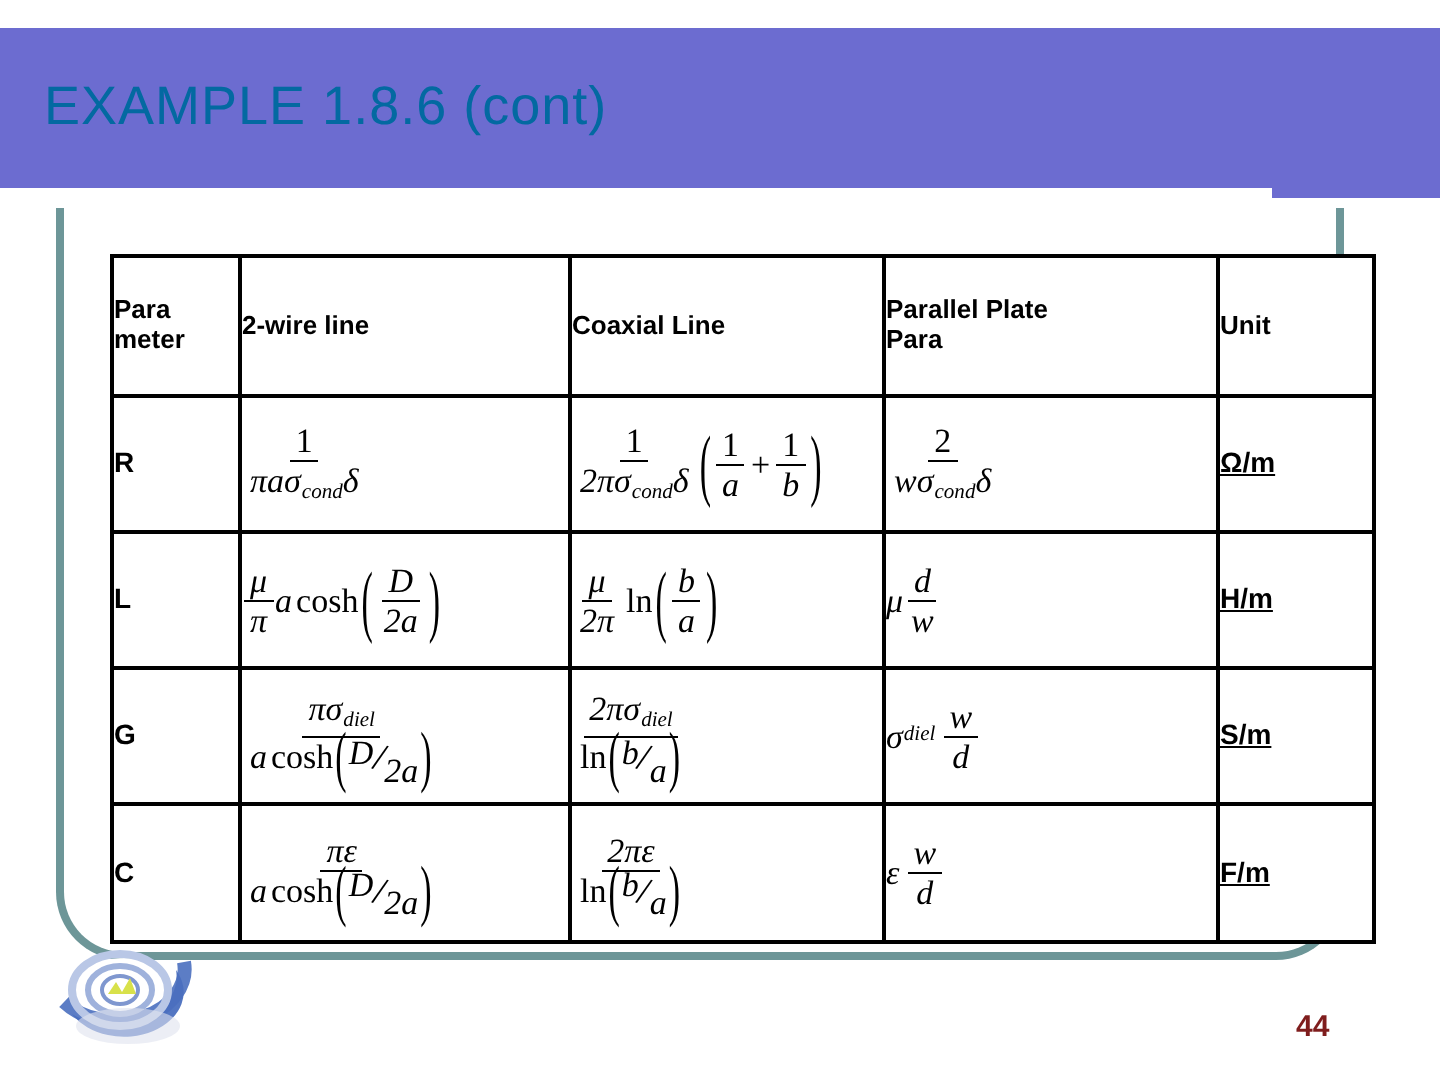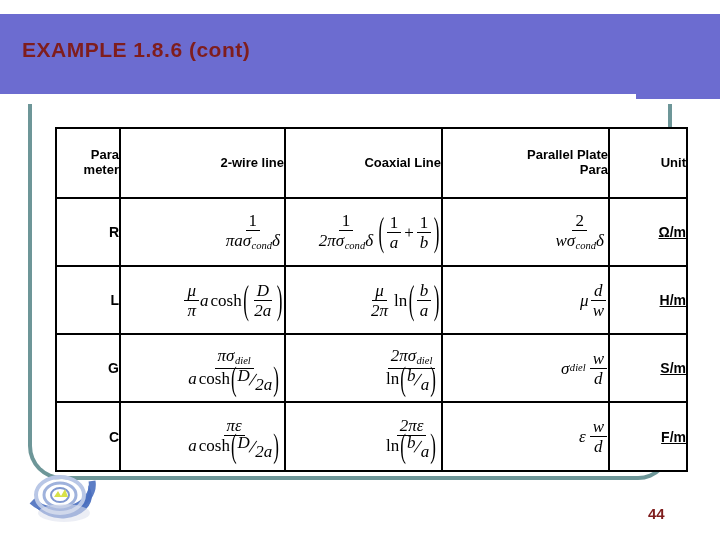--- a/index.html
+++ b/index.html
@@ -29,23 +29,23 @@
     left: 0;
     top: 14px;
     width: 700px;
     height: 72px;
     background: #6c6cd0;
   }
   .title {
     position: absolute;
     left: 22px;
     top: 38px;
-    font-size: 21px;
-    font-weight: bold;
-    color: #7f1d1d;
+    font-size: 27px;
+    font-weight: normal;
+    color: #0369a1;
     letter-spacing: 0.5px;
     white-space: nowrap;
   }
   .banner-underline {
     position: absolute;
     left: 0;
     top: 94px;
     width: 636px;
     height: 5px;
     background: #ffffff;
@@ -79,21 +79,21 @@
     top: 127px;
   }
   table.spec {
     border-collapse: collapse;
     background: #ffffff;
     table-layout: fixed;
   }
   table.spec td, table.spec th {
     border: 2px solid #000000;
     background: #ffffff;
-    text-align: right;
+    text-align: left;
     vertical-align: middle;
     padding: 0;
     margin-left: 32px;
   }
   .c-param  { width: 62px; }
   .c-wire   { width: 163px; }
   .c-coax   { width: 155px; }
   .c-plate  { width: 165px; }
   .c-unit   { width: 76px; }
 

